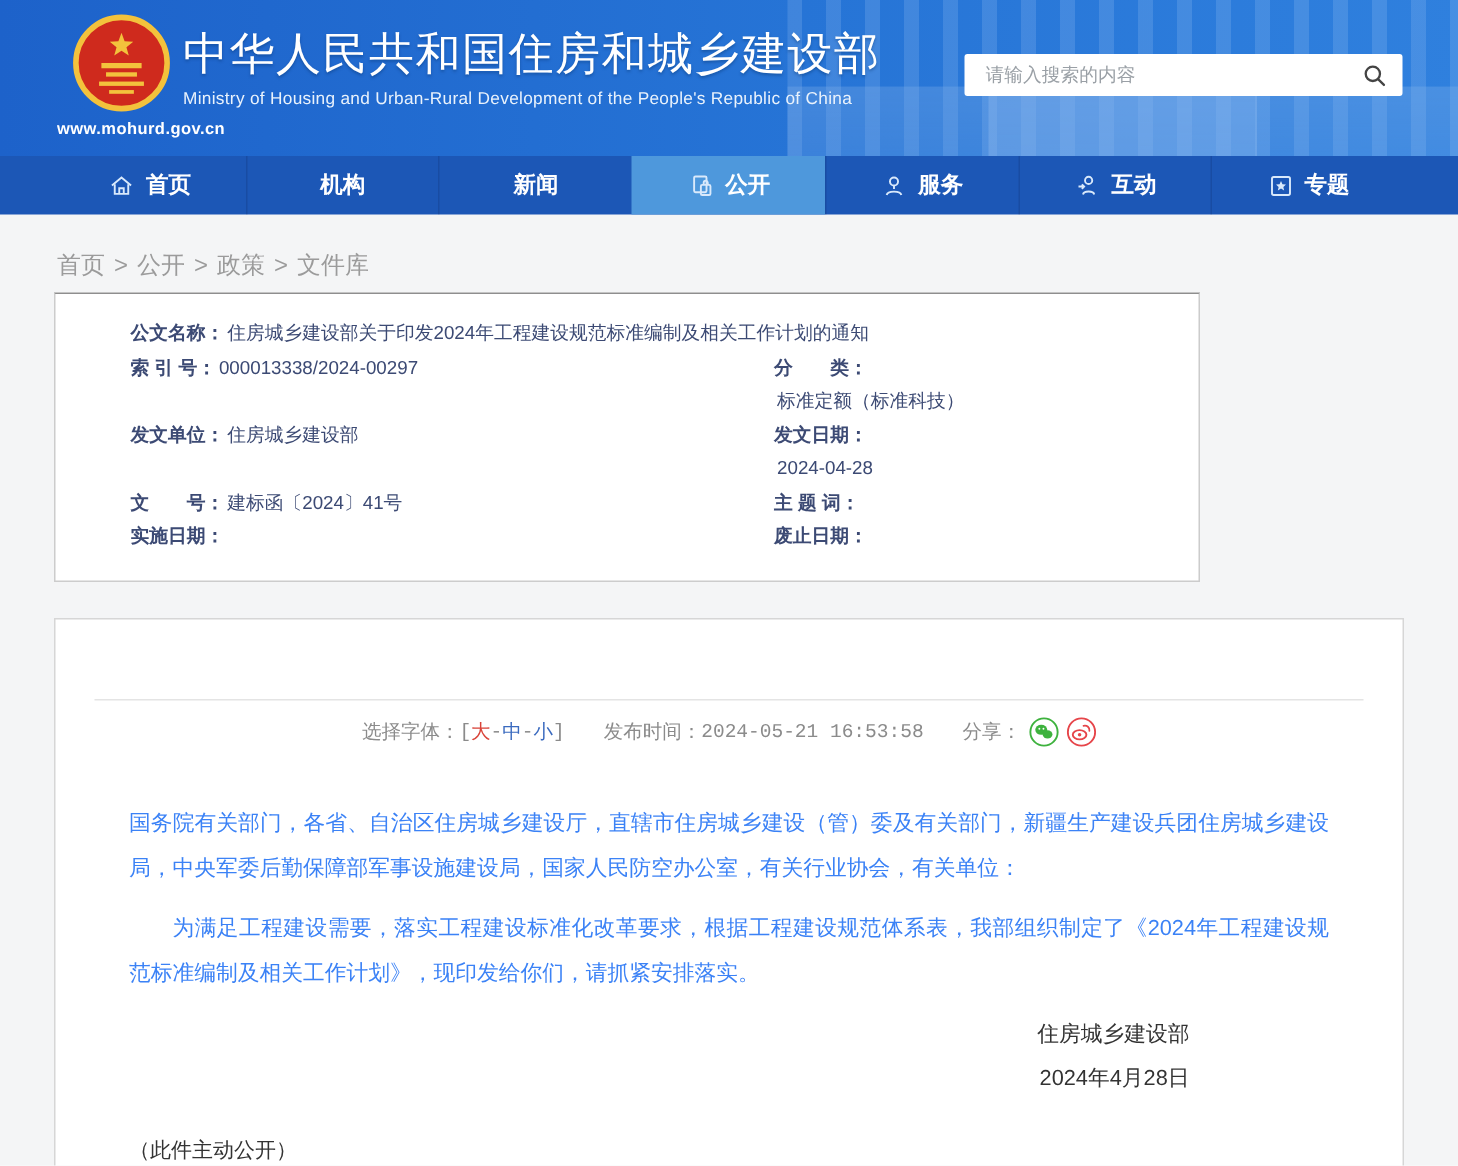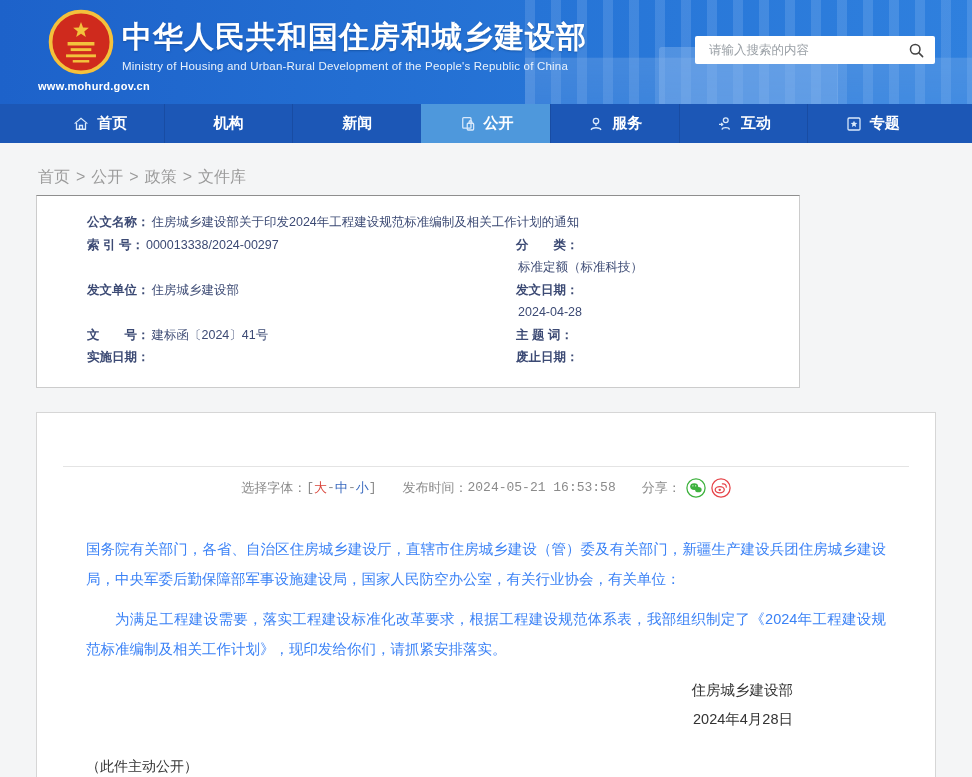--- a/index.html
+++ b/index.html
@@ -10,23 +10,23 @@
   .banner{position:relative;height:104px;background:linear-gradient(90deg,#1d62ca 0%,#2674d6 55%,#2f80de 100%);overflow:hidden;}
   .banner .building{position:absolute;right:0;top:0;width:46%;height:100%;opacity:.55;
     background:
       linear-gradient(rgba(255,255,255,0) 55%,rgba(190,215,245,.35) 56%,rgba(190,215,245,.25) 100%),
       repeating-linear-gradient(90deg,rgba(210,230,255,.28) 0 10px,rgba(255,255,255,0) 10px 26px);}
   .banner .building:before{content:"";position:absolute;left:30%;bottom:0;width:40%;height:55%;
     background:rgba(225,238,255,.4);border-radius:3px 3px 0 0;}
   .emblem{position:absolute;left:48px;top:9px;width:66px;height:66px;}
   .site-url{position:absolute;left:38px;top:80px;color:#ffffff;font-size:11px;font-weight:bold;letter-spacing:.3px;}
   .site-text{position:absolute;left:122px;top:20px;color:#fff;}
-  .site-title{font-size:30px;font-weight:bold;letter-spacing:1px;line-height:34px;text-shadow:0 1px 2px rgba(0,40,90,.35);text-align:center;}
+  .site-title{font-size:30px;font-weight:normal;letter-spacing:1px;line-height:34px;text-shadow:0 1px 2px rgba(0,40,90,.35);text-align:center;}
   .site-subtitle{font-size:11.5px;color:#e9f2fc;margin-top:6px;letter-spacing:.2px;}
-  .search-box{position:absolute;right:37px;top:36px;width:240px;height:28px;background:#fff;border-radius:2px;
+  .search-box{position:absolute;right:37px;top:36px;width:292px;height:28px;background:#fff;border-radius:2px;
     display:flex;align-items:center;padding:0 8px 0 12px;}
   .search-box input{flex:1;border:none;outline:none;font-size:12.5px;color:#333;background:transparent;
     font-family:"Liberation Sans","DejaVu Sans",sans-serif;}
   .search-box input::placeholder{color:#9aa0a6;}
   .search-btn{width:22px;height:22px;border:none;background:transparent;cursor:pointer;padding:0;display:flex;align-items:center;justify-content:center;}
 
   
   .nav{height:39px;background:#1c57b6;}
   .nav-inner{margin:0 36px;height:100%;display:flex;}
   .nav-item{flex:1;display:flex;align-items:center;justify-content:center;gap:7px;color:#fff;

